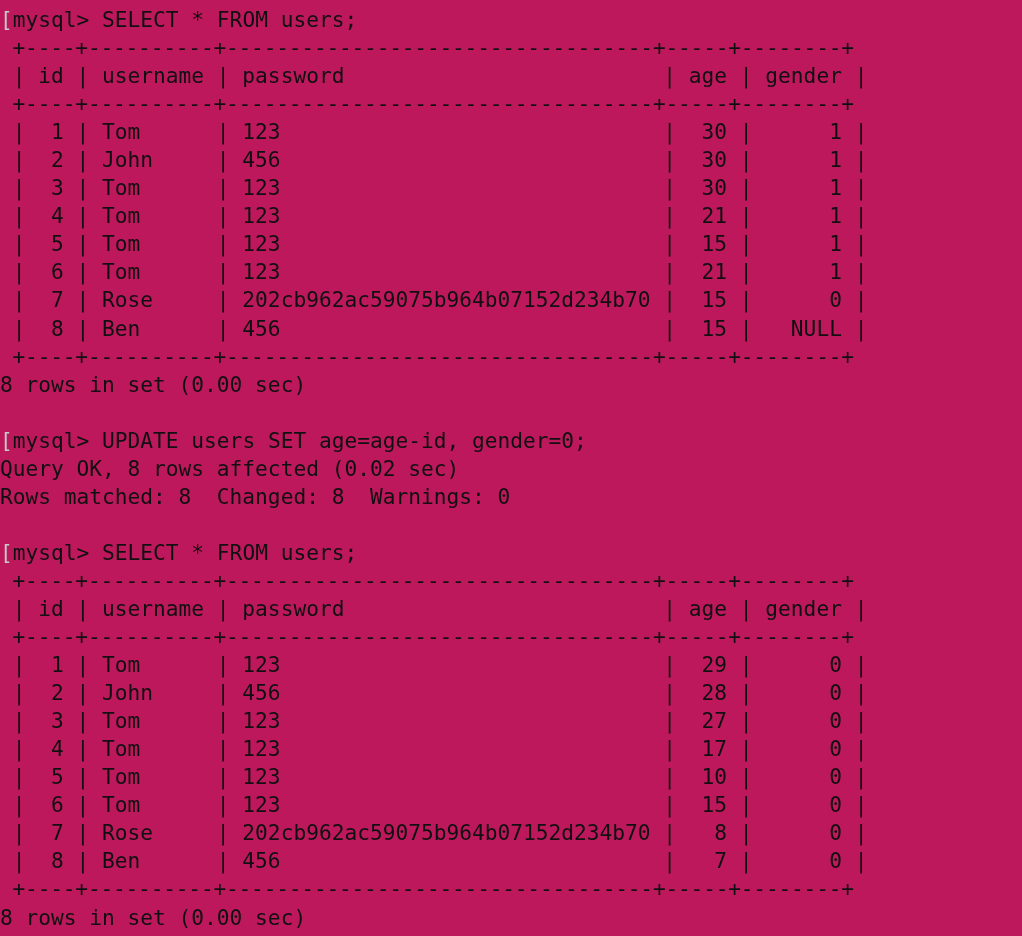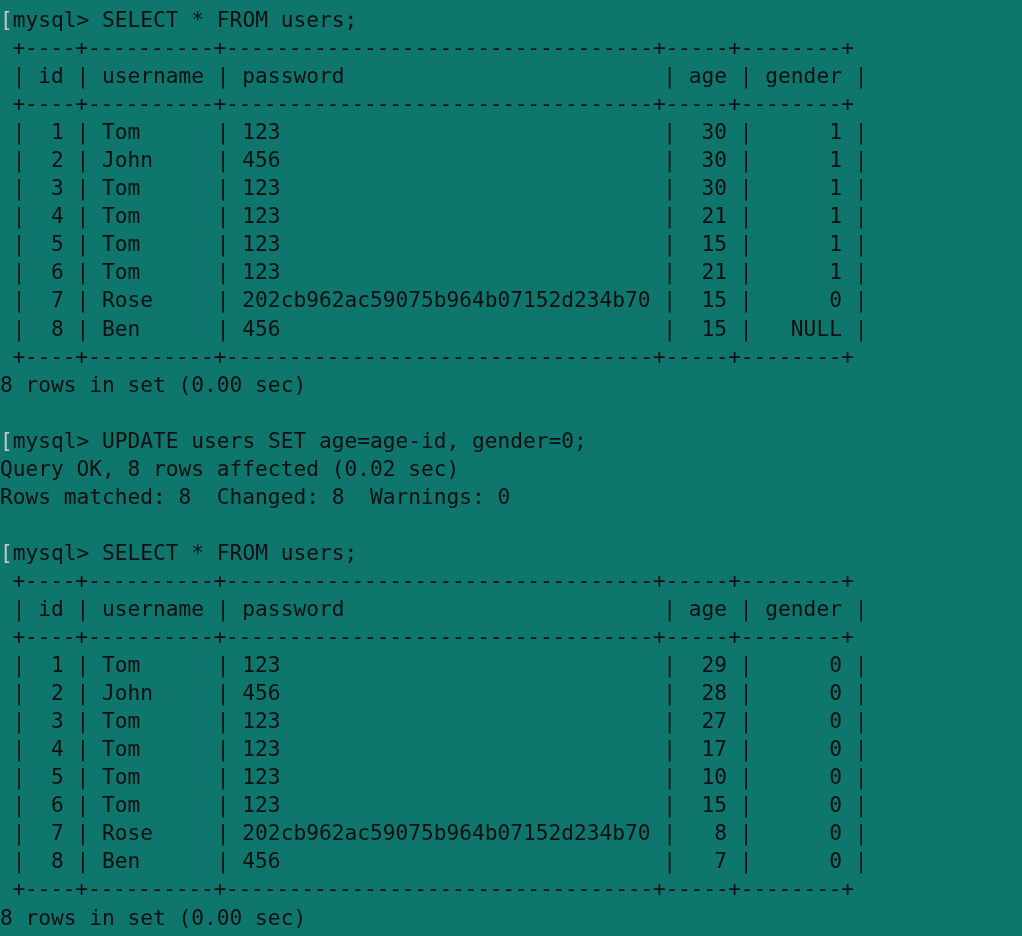--- a/index.html
+++ b/index.html
@@ -11,21 +11,21 @@
   body {
     width: 1022px;
     height: 936px;
     overflow: hidden;
     font-family: "DejaVu Sans Mono", "Liberation Mono", monospace;
   }
   #terminal {
     position: relative;
     width: 1022px;
     height: 936px;
-    background: #0f766e;
+    background: #be185d;
     color: #101010;
     font-family: "DejaVu Sans Mono", "Liberation Mono", monospace;
     font-size: 21.2px;
     line-height: 28.05px;
     letter-spacing: 0px;
     padding: 6px 0 0 0;
     box-sizing: border-box;
     white-space: pre;
     font-weight: 500;
   }

